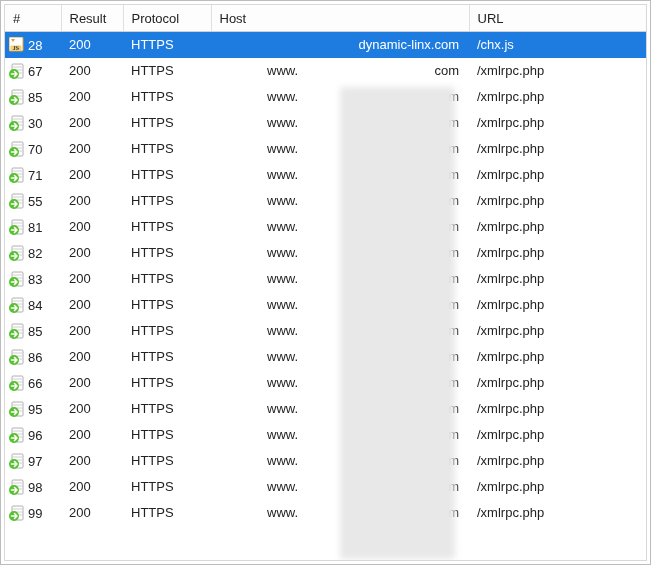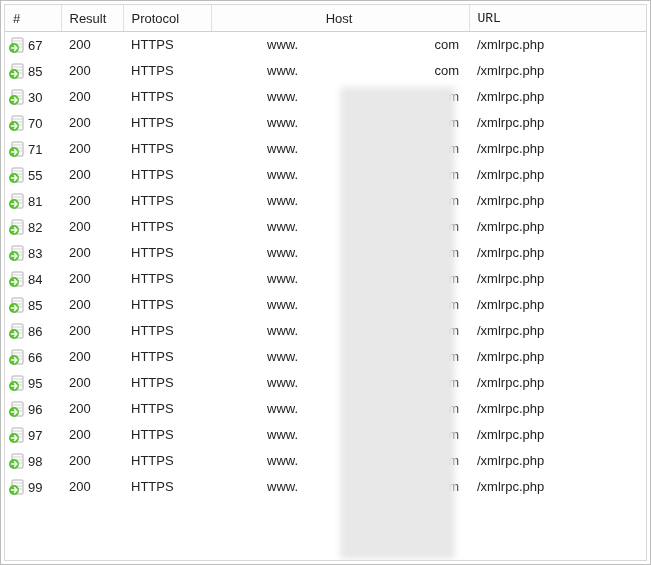--- a/index.html
+++ b/index.html
@@ -31,22 +31,22 @@
     padding: 6px 8px 5px 8px;
     border-right: 1px solid #e0e0e0;
     border-bottom: 1px solid #d0d0d0;
     background: #fdfdfd;
     white-space: nowrap;
     overflow: hidden;
   }
   th.col-num    { width: 56px; }
   th.col-result { width: 62px; }
   th.col-proto  { width: 88px; }
-  th.col-host   { width: 258px; text-align: center; padding-right: 10px; padding-left: 8px; }
-  th.col-url    { width: auto; border-right: none; font-family: Liberation Mono, monospace; }
+  th.col-host   { width: 258px; text-align: left; padding-right: 10px; padding-left: 8px; }
+  th.col-url    { width: auto; border-right: none; }
   tbody td {
     padding: 4px 8px;
     white-space: nowrap;
     overflow: hidden;
     vertical-align: middle;
     height: 26px;
   }
   td.cell-num { padding-left: 4px; }
   td.cell-host { text-align: right; padding-right: 10px; position: relative; }
   tr.selected td { background: #1e7be0; color: #fff; }
@@ -99,20 +99,29 @@
   <thead>
     <tr>
       <th class="col-num">#</th>
       <th class="col-result">Result</th>
       <th class="col-proto">Protocol</th>
       <th class="col-host">Host</th>
       <th class="col-url">URL</th>
     </tr>
   </thead>
   <tbody id="rows">
+        <tr class="row selected">
+          <td class="cell-num"><span class="icon"><svg width="16" height="16" viewBox="0 0 16 16">
+                <use href="#ic-js-box"></use>
+              </svg></span><span>28</span></td>
+          <td>200</td>
+          <td>HTTPS</td>
+          <td class="cell-host"><span>dynamic-linx.com</span></td>
+          <td>/chx.js</td>
+        </tr>
         <tr class="row">
           <td class="cell-num"><span class="icon"><svg width="16" height="16" viewBox="0 0 16 16">
                 <use href="#ic-go-doc"></use>
               </svg></span><span>67</span></td>
           <td>200</td>
           <td>HTTPS</td>
           <td class="cell-host"><span style="float: left; margin-left: 48px;">www.</span><span>com</span></td>
           <td>/xmlrpc.php</td>
         </tr>
         <tr class="row">

